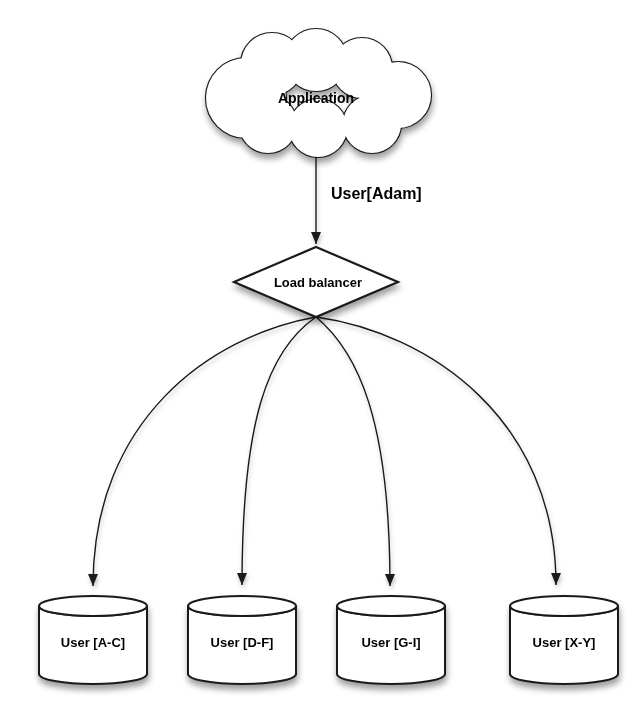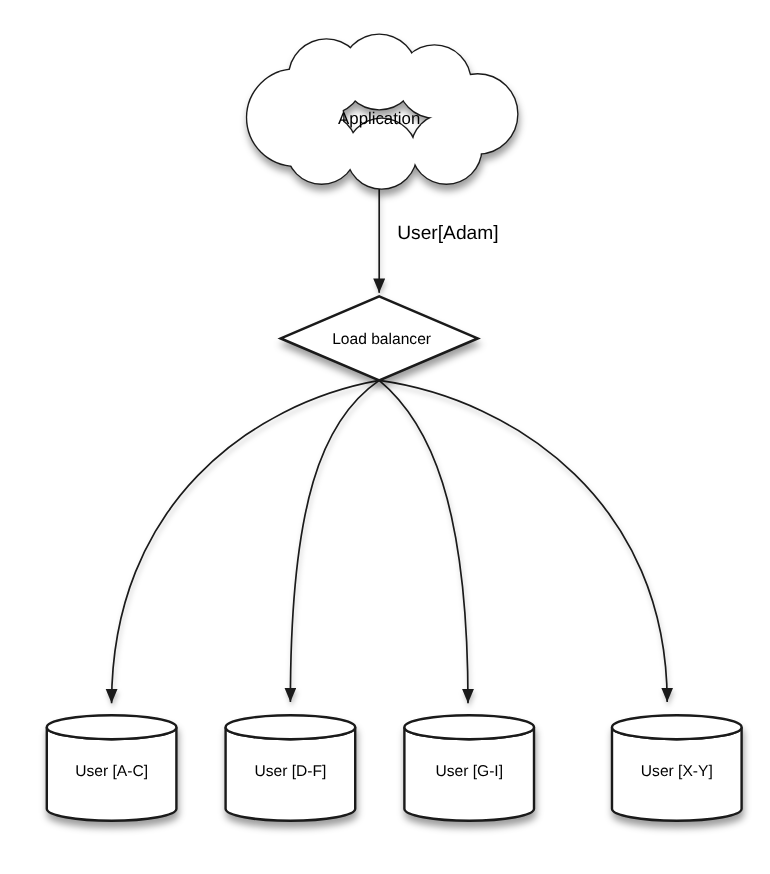--- a/index.html
+++ b/index.html
@@ -4,21 +4,21 @@
 <style>
   html, body {
     margin: 0;
     padding: 0;
     background: #ffffff;
     width: 642px;
     height: 728px;
     overflow: hidden;
     font-family: "Liberation Sans", "DejaVu Sans", sans-serif;
   }
-  .canvas-wrap { position: relative; width: 642px; height: 544px; }
+  .canvas-wrap { position: relative; width: 642px; height: 544px; font-weight: bold; }
   svg { display: block; }
   svg text {
     fill: #000000;
     font-family: "Liberation Sans", "DejaVu Sans", sans-serif;
   }
   .shape-outline {
     fill: #ffffff;
     stroke: #1a1a1a;
     stroke-width: 2.2;
   }

